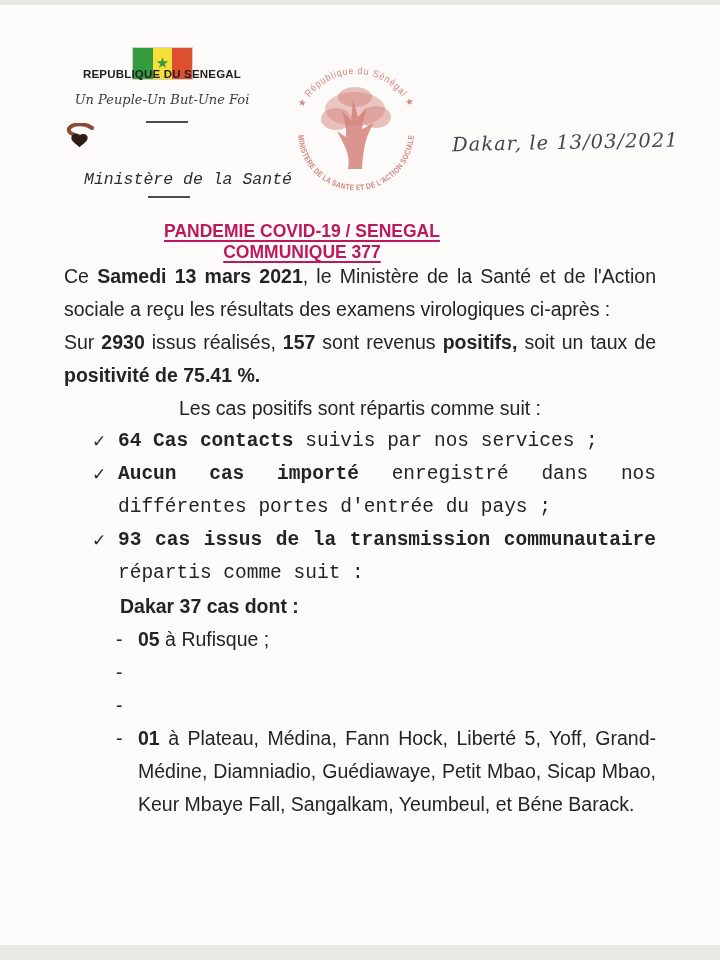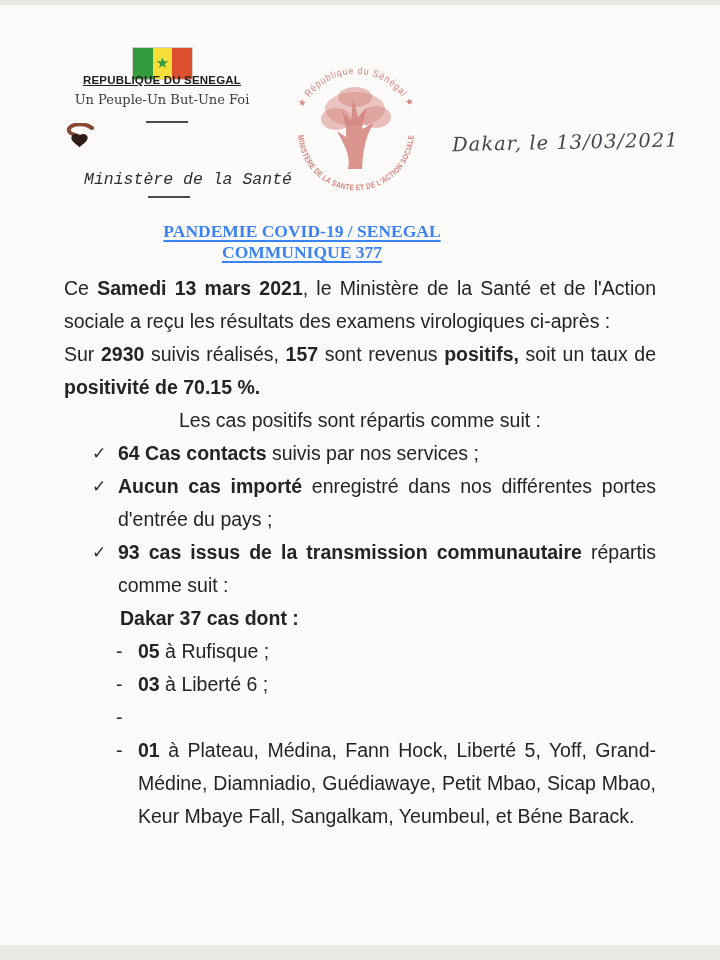--- a/index.html
+++ b/index.html
@@ -15,26 +15,26 @@
   
   .flag {
     position:absolute; left:133px; top:48px; width:59px; height:31px;
     display:flex; box-shadow:0 0 0 1px rgba(90,80,50,.25);
   }
   .flag .band { flex:1; }
   .flag .band.mid { display:flex; align-items:center; justify-content:center; }
   .flag .star { font-size:15px; line-height:1; transform:translateY(-1px); }
 
   .republic {
-    position:absolute; left:48px; top:74px; width:228px; text-align:center;
-    font-weight:bold; font-size:11.5px; letter-spacing:.2px; color:#1e1e1e;text-decoration:underline;
+    position:absolute; left:48px; top:68px; width:228px; text-align:center;
+    font-weight:bold; font-size:11.5px; letter-spacing:.2px; color:#1e1e1e;
   }
   .motto {
     position:absolute; left:48px; top:92px; width:228px; text-align:center;
-    font-family:"DejaVu Serif", serif; 
+    font-family:"DejaVu Serif", serif; font-style:italic;
     font-size:13px; color:#3c3c3c;
   }
   .hdr-divider { position:absolute; height:2px; background:#4c4c4c; }
   .hdr-divider.d1 { left:146px; top:121px; width:42px; }
   .hdr-divider.d2 { left:148px; top:196px; width:42px; }
 
   .ministry-logo { position:absolute; left:61px; top:123px; width:37px; height:33px; }
   .ministry {
     position:absolute; left:84px; top:141px; width:160px; text-align:center;
     font-family:Liberation Mono, monospace; font-style:italic;
@@ -48,38 +48,38 @@
   .dateline {
     position:absolute; left:452px; top:131px; width:210px;
     font-family:"DejaVu Serif", serif; font-style:italic;
     font-size:19.5px; letter-spacing:1px; color:#44444f;
     transform:rotate(-1.2deg); white-space:nowrap;
   }
 
   
   .doc-title {
     position:absolute; left:0; top:221px; width:604px; text-align:center;
-    font-weight:bold; font-size:17.5px; line-height:21px; color:#3b82f6;font-family:Liberation Serif, serif;
+    font-weight:bold; font-size:17.5px; line-height:21px; color:#be185d;
   }
   .doc-title span {
     text-decoration:underline; text-decoration-thickness:1.5px; text-underline-offset:3px;
   }
 
   
   .body-text {
-    position:absolute; left:64px; top:272px; width:592px;
+    position:absolute; left:64px; top:260px; width:592px;
     font-size:19.5px; line-height:33px; color:#242424;
   }
   .para { margin:0; text-align:justify; }
   .para.single { text-align:center; }
   b { font-weight:bold; }
 
   .check-row { display:flex; margin:0; }
   .check-mark { flex:0 0 26px; margin-left:28px; font-size:17px; color:#2a2a2a; }
-  .check-text { flex:1; text-align:justify; }
+  .check-text { flex:1; text-align:justify;font-family:Liberation Mono, monospace; }
 
   .subheading { margin:0 0 0 56px; font-weight:bold; }
 
   .dash-row { display:flex; margin:0; }
   .dash-mark { flex:0 0 22px; margin-left:52px; color:#2a2a2a; }
   .dash-text { flex:1; text-align:justify; }
 </style>
 </head>
 <body>
 
@@ -131,21 +131,21 @@
 
   <div class="dateline">Dakar, le 13/03/2021</div>
 
   <div class="doc-title">
     <div><span>PANDEMIE COVID-19 / SENEGAL</span></div>
     <div><span>COMMUNIQUE 377</span></div>
   </div>
 
   <div class="body-text">
     <p class="para"><span>Ce </span><b>Samedi 13 mars 2021</b><span>, le Ministère de la Santé et de l'Action sociale a reçu les résultats des examens virologiques ci-après :</span></p>
-    <p class="para"><span>Sur </span><b>2930</b><span> suivis réalisés, </span><b>157</b><span> sont revenus </span><b>positifs,</b><span> soit un taux de </span><b>positivité de 70.15 %.</b></p>
+    <p class="para"><span>Sur </span><b>2930</b><span> issus réalisés, </span><b>157</b><span> sont revenus </span><b>positifs,</b><span> soit un taux de </span><b>positivité de 75.41 %.</b></p>
     <p class="para single"><span>Les cas positifs sont répartis comme suit :</span></p>
 
     <div class="check-row">
       <span class="check-mark">✓</span>
       <div class="check-text"><b>64 Cas contacts</b><span> suivis par nos services ;</span></div>
     </div>
     <div class="check-row">
       <span class="check-mark">✓</span>
       <div class="check-text"><b>Aucun cas importé</b><span> enregistré dans nos différentes portes d'entrée du pays ;</span></div>
     </div>
@@ -155,21 +155,20 @@
     </div>
 
     <p class="subheading">Dakar 37 cas dont :</p>
 
     <div class="dash-row">
       <span class="dash-mark">-</span>
       <div class="dash-text"><b>05</b><span> à Rufisque ;</span></div>
     </div>
     <div class="dash-row">
       <span class="dash-mark">-</span>
-      <div class="dash-text"><b>03</b><span> à Liberté 6 ;</span></div>
     </div>
     <div class="dash-row">
       <span class="dash-mark">-</span>
     </div>
     <div class="dash-row">
       <span class="dash-mark">-</span>
       <div class="dash-text"><b>01</b><span> à Plateau, Médina, Fann Hock, Liberté 5, Yoff, Grand-Médine, Diamniadio, Guédiawaye, Petit Mbao, Sicap Mbao, Keur Mbaye Fall, Sangalkam, Yeumbeul, et Béne Barack.</span></div>
     </div>
   </div>
 </div>

